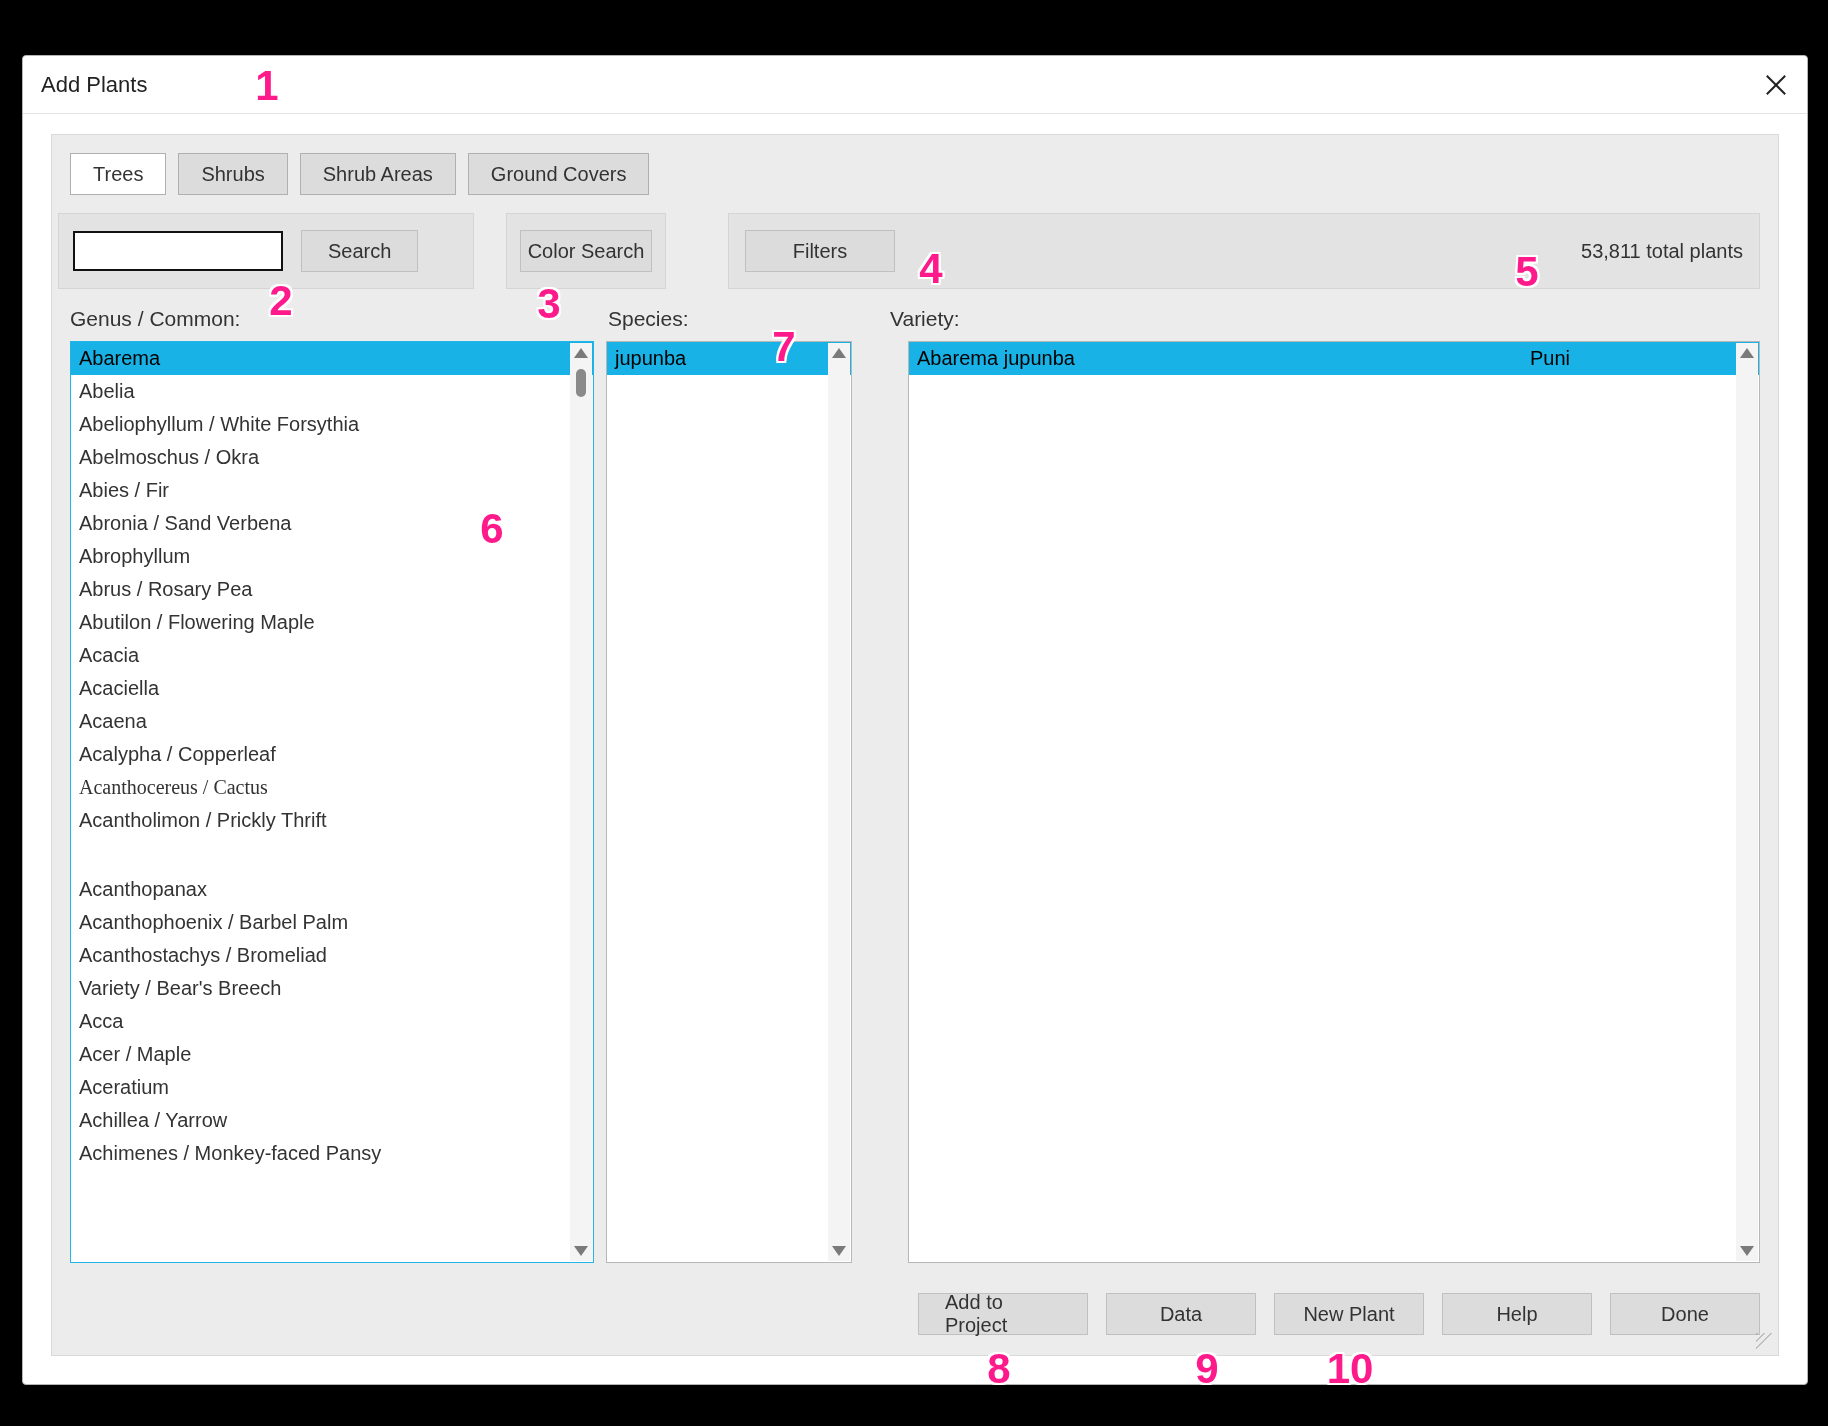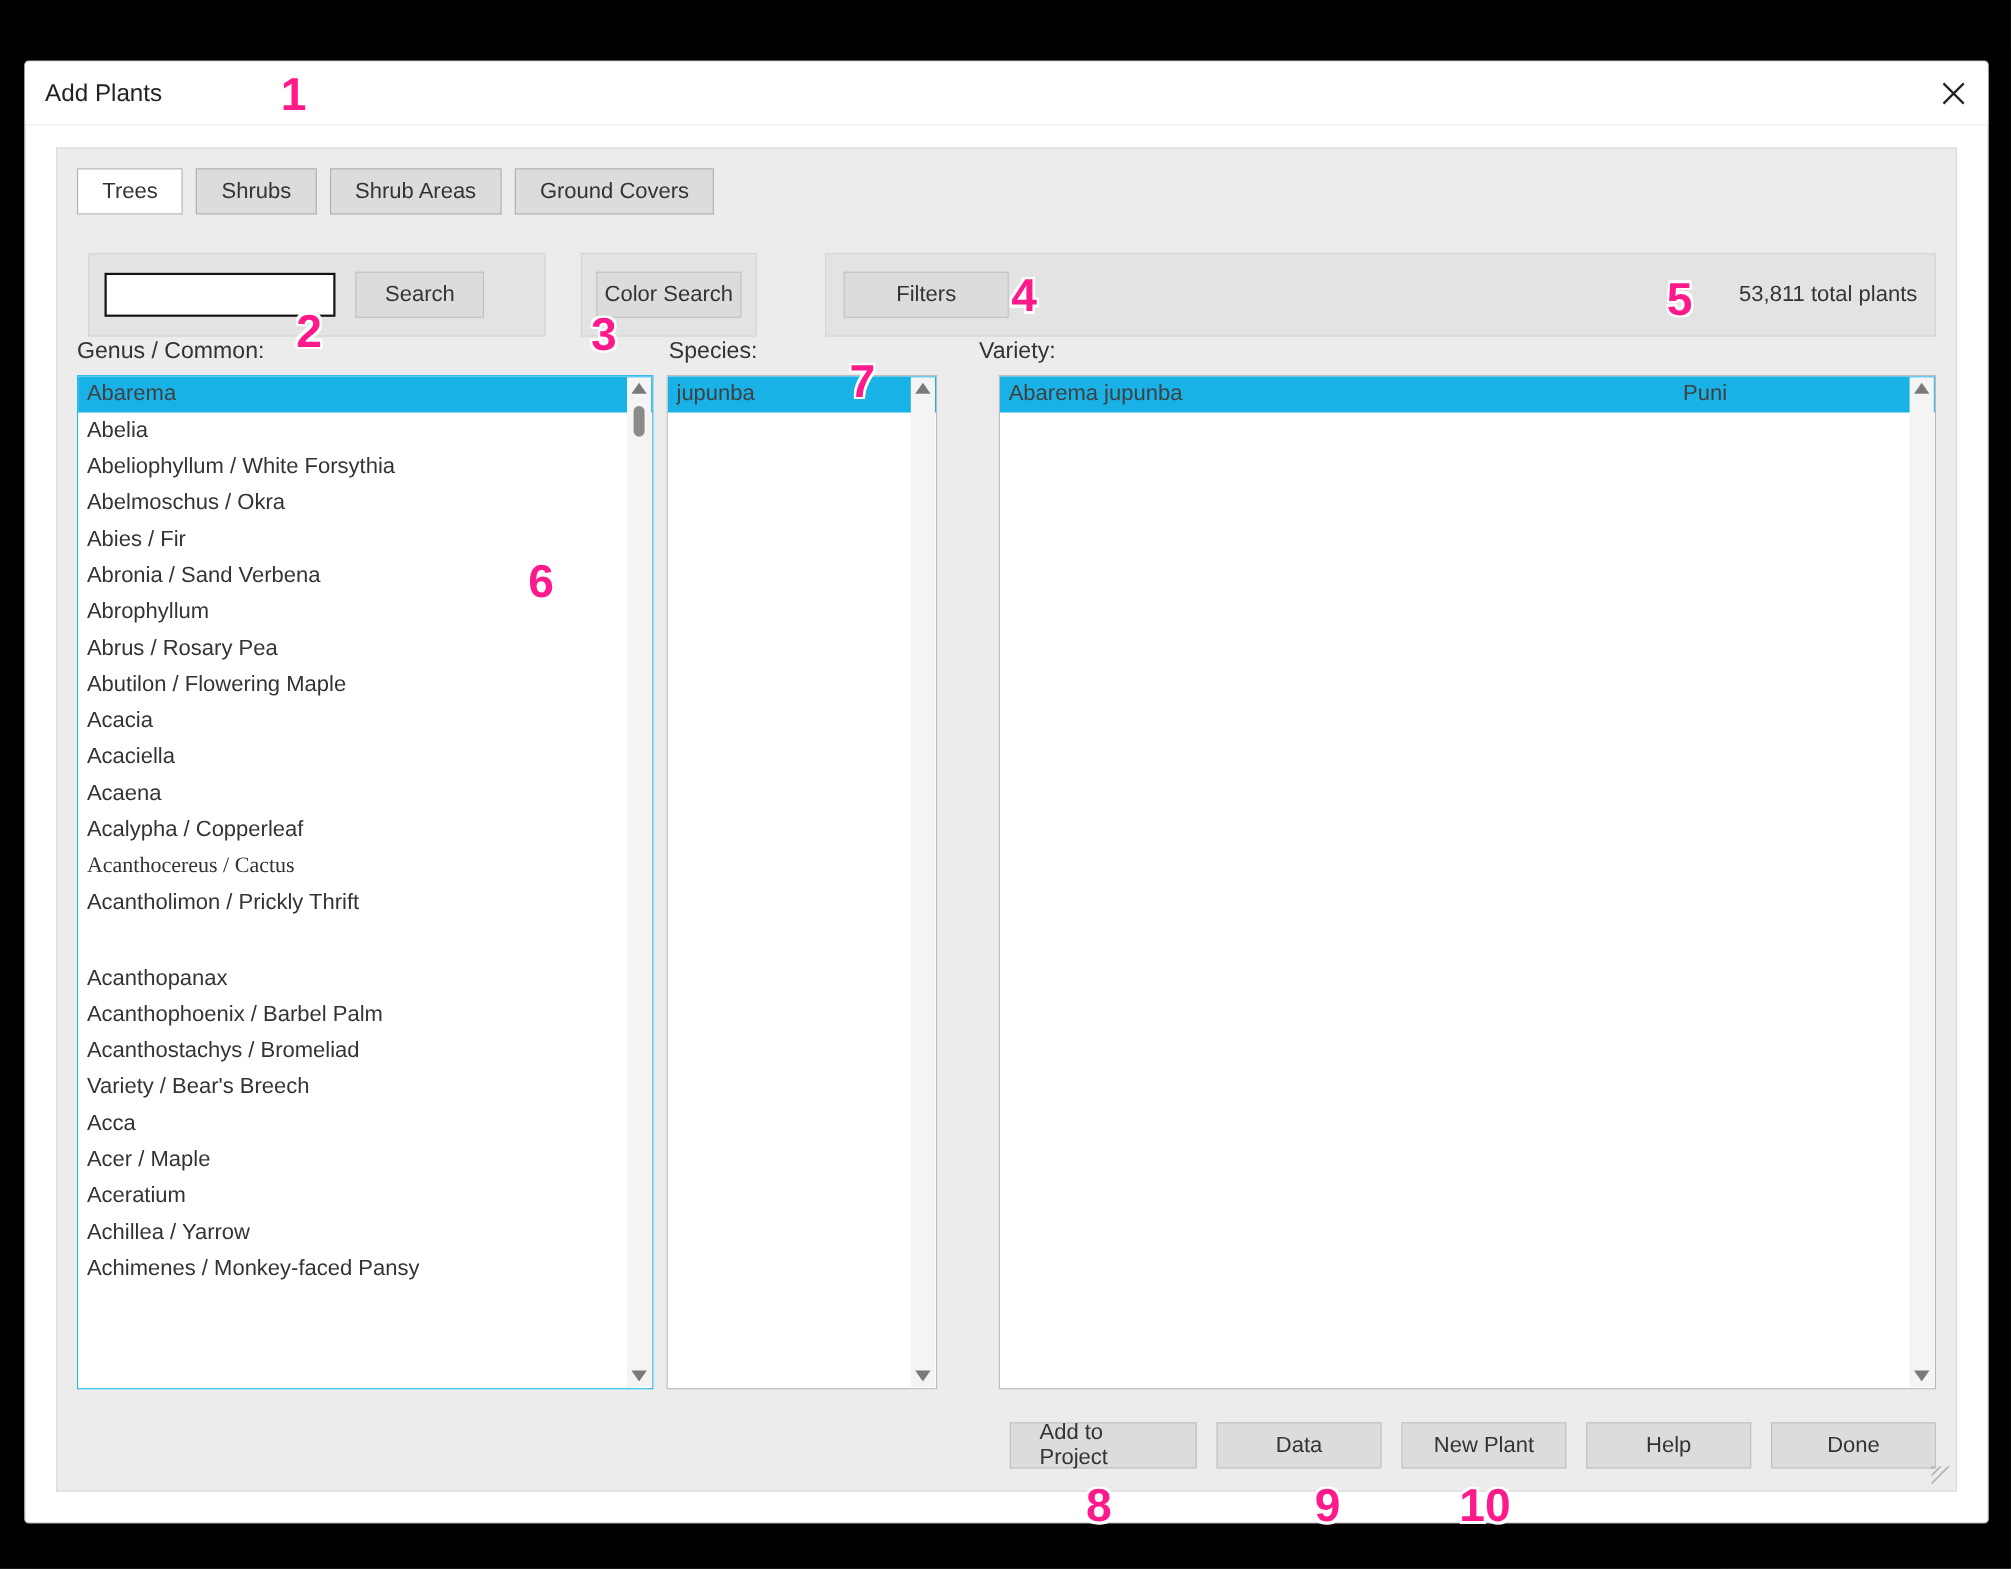--- a/index.html
+++ b/index.html
@@ -25,21 +25,21 @@
 
   .panel { position:absolute; left:28px; right:28px; top:78px; bottom:28px; background:#ececec; border:1px solid #d9d9d9; }
 
   .tabs { position:absolute; left:18px; top:18px; display:flex; gap:12px; }
   .tab {
     height:42px; padding:0 22px; display:flex; align-items:center; justify-content:center;
     border:1px solid #b0b0b0; background:#dcdcdc; color:#333; font-size:20px; cursor:pointer;
   }
   .tab.active { background:#fff; }
 
-  .searchrow { position:absolute; left:28px; top:78px; right:18px; height:76px;margin-top:17px; }
+  .searchrow { position:absolute; left:6px; top:78px; right:18px; height:76px; }
   .searchbox {
     position:absolute; left:0; top:0; width:416px; height:76px; background:#e3e3e3;
     display:flex; align-items:center; gap:18px; padding:0 14px; border:1px solid #d5d5d5;
   }
   .searchbox input {
     width:210px; height:40px; border:2px solid #111; background:#fff; font-size:18px; padding:0 6px;
   }
   .btn {
     height:42px; padding:0 26px; background:#dcdcdc; border:1px solid #c0c0c0; color:#333;
     font-size:20px; display:flex; align-items:center; justify-content:center; cursor:pointer;
@@ -64,21 +64,21 @@
   .listbox.focused { border:1px solid #1fb5e6; }
   .lb-genus  { width:524px; }
   .lb-species{ width:246px; }
   .lb-variety{ flex:1;margin-left:44px; }
 
   .listbody { flex:1; overflow:hidden; position:relative; }
   .row {
     height:33px; padding:0 8px; display:flex; align-items:center; font-size:20px; color:#333;
     white-space:nowrap; overflow:hidden; text-overflow:ellipsis; cursor:default;
   }
-  .row.selected { background:#19b2e6; color:#404040; }
+  .row.selected { background:#19b2e6; color:#000000; }
   .variety-row { justify-content:flex-start; }
   .variety-row .col1 { flex:0 0 450px; }
   .variety-row .col2 { flex:1; text-align:center; }
 
   .scroll-gutter {
     position:absolute; right:1px; top:1px; bottom:1px; width:22px; background:#f4f4f4;
     display:flex; flex-direction:column; align-items:center; justify-content:space-between;
   }
   .arrow-up, .arrow-down { width:0; height:0; border-left:7px solid transparent; border-right:7px solid transparent; margin:5px 0; }
   .arrow-up   { border-bottom:10px solid #7a7a7a; }

